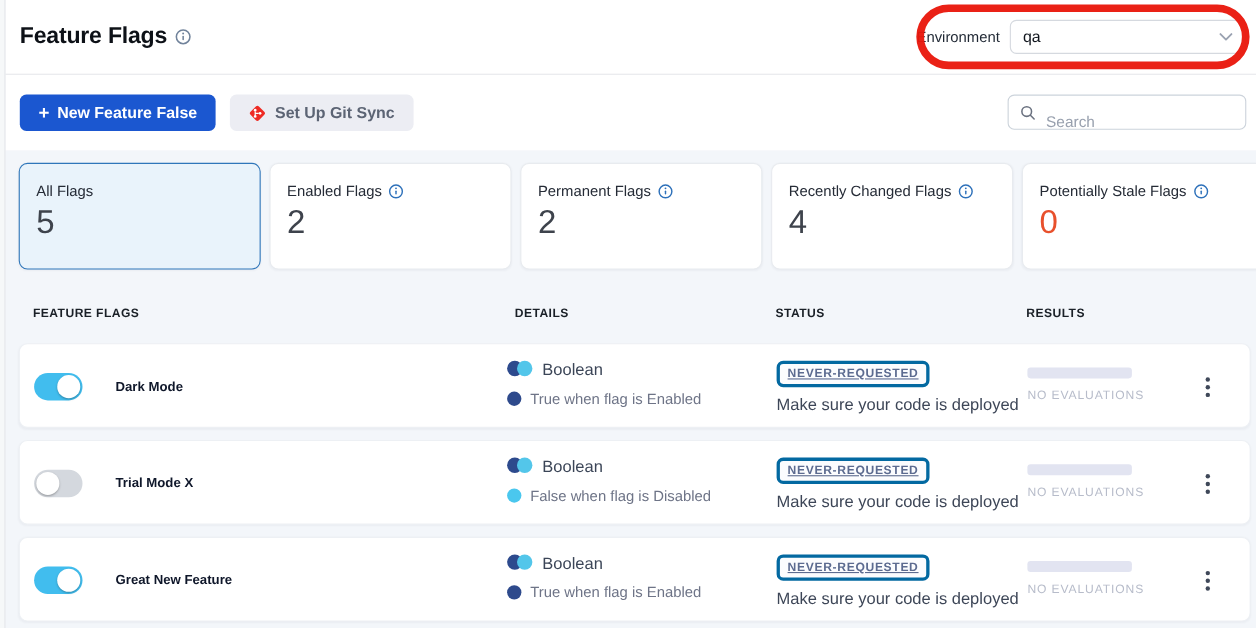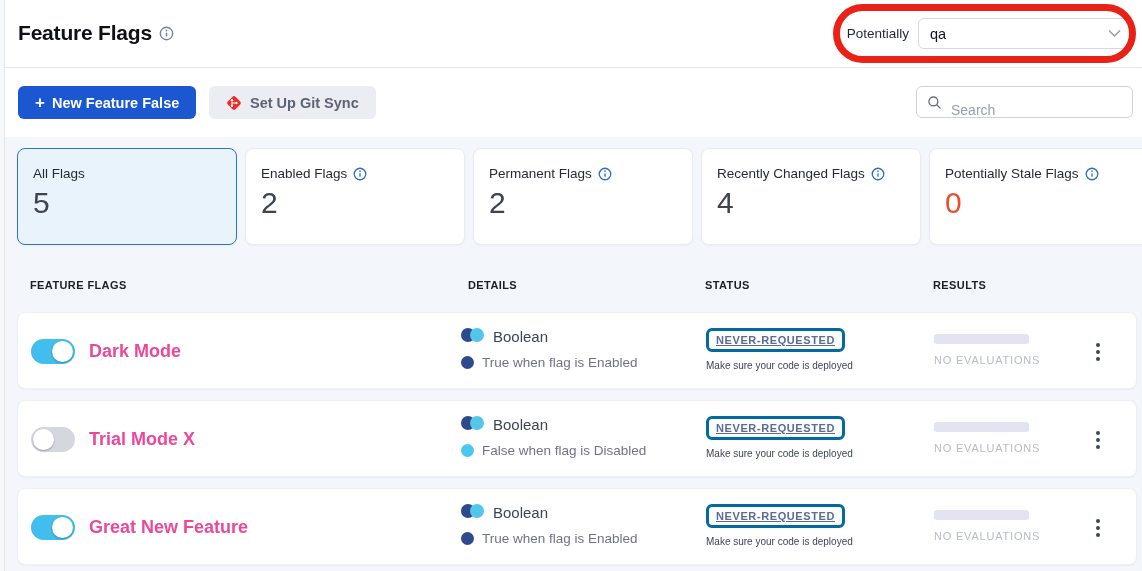--- a/index.html
+++ b/index.html
@@ -55,36 +55,36 @@
 
   .row{position:absolute;left:13px;width:1120px;height:77px;background:#fff;
         border:1px solid #edf0f4;border-radius:8px;box-sizing:border-box;
         box-shadow:0 1px 2px rgba(16,24,40,.04);}
   .toggle{position:absolute;left:13px;top:26px;width:44px;height:25px;border-radius:13px;
         background:#d4d8de;cursor:pointer;}
   .toggle .knob{position:absolute;top:2px;left:2px;width:21px;height:21px;border-radius:50%;
         background:#fff;box-shadow:0 1px 2px rgba(0,0,0,.28);}
   .toggle.on{background:#41bdee;}
   .toggle.on .knob{left:auto;right:2px;}
-  .flag-name{position:absolute;left:71px;top:0;height:77px;line-height:77px;font-size:18px;
-        font-weight:600;color:#ec4899;cursor:pointer;}
+  .flag-name{position:absolute;left:87px;top:0;height:77px;line-height:77px;font-size:12px;
+        font-weight:600;color:#0f172a;cursor:pointer;}
   .details{position:absolute;left:443px;top:15px;}
   .type-line{display:flex;align-items:flex-start;gap:9px;height:20px;}
   .venn{position:relative;width:23px;height:14px;display:inline-block;}
   .venn .c1,.venn .c2{position:absolute;top:0;width:14px;height:14px;border-radius:50%;}
   .venn .c1{left:0;background:#2d4a8d;}
   .venn .c2{left:9px;background:#53c6ea;}
   .type-label{font-size:15px;font-weight:500;color:#3b4557;}
   .value-line{display:flex;align-items:center;gap:8px;margin-top:7px;}
   .dot{width:13px;height:13px;border-radius:50%;background:#2e4a8c;flex:none;}
   .value-text{font-size:13.5px;color:#6e7487;}
   .status{position:absolute;left:688px;top:15px;}
   .badge{display:inline-block;border:3px solid #0369a1;border-radius:6px;background:#fbfcfe;
         padding:3px 7px;font-size:11px;font-weight:700;letter-spacing:.6px;color:#5c6b90;text-decoration:underline;}
-  .status-text{margin-top:8px;font-size:10px;color:#3d4657;}
+  .status-text{margin-top:8px;font-size:15px;color:#3d4657;}
   .results{position:absolute;left:916px;top:21px;}
   .bar{width:95px;height:10px;border-radius:3px;background:#e2e4f1;}
   .results-text{margin-top:10px;font-size:11px;letter-spacing:.8px;color:#b7bcca;}
   .kebab{position:absolute;left:1072px;top:25px;width:16px;height:28px;display:flex;
         flex-direction:column;align-items:center;justify-content:center;gap:3px;cursor:pointer;}
   .kebab i{width:4px;height:4px;border-radius:50%;background:#3f4859;}
 </style>
 </head>
 <body>
 
@@ -96,21 +96,21 @@
       <h1 class="page-title">Feature Flags</h1>
       <span class="info-icon title-info">
         <svg width="15" height="15" viewBox="0 0 16 16">
             <circle cx="8" cy="8" r="6.6" fill="none" stroke="currentColor" stroke-width="1.5"></circle>
             <rect x="7.25" y="7" width="1.5" height="4.2" rx=".75" fill="currentColor"></rect>
             <circle cx="8" cy="4.8" r=".95" fill="currentColor"></circle>
           </svg>
       </span>
     </div>
     <div class="env-wrap">
-      <span class="env-label">Potentially</span>
+      <span class="env-label">Environment</span>
       <div class="env-select">
         <span class="env-value">qa</span>
         <span class="info-icon">
           <svg width="13" height="9" viewBox="0 0 13 9">
               <polyline points="1.5,2 6.5,7 11.5,2" fill="none" stroke="#9aa2b1" stroke-width="1.7" stroke-linecap="round" stroke-linejoin="round"></polyline>
             </svg>
         </span>
       </div>
     </div>
   </header>

